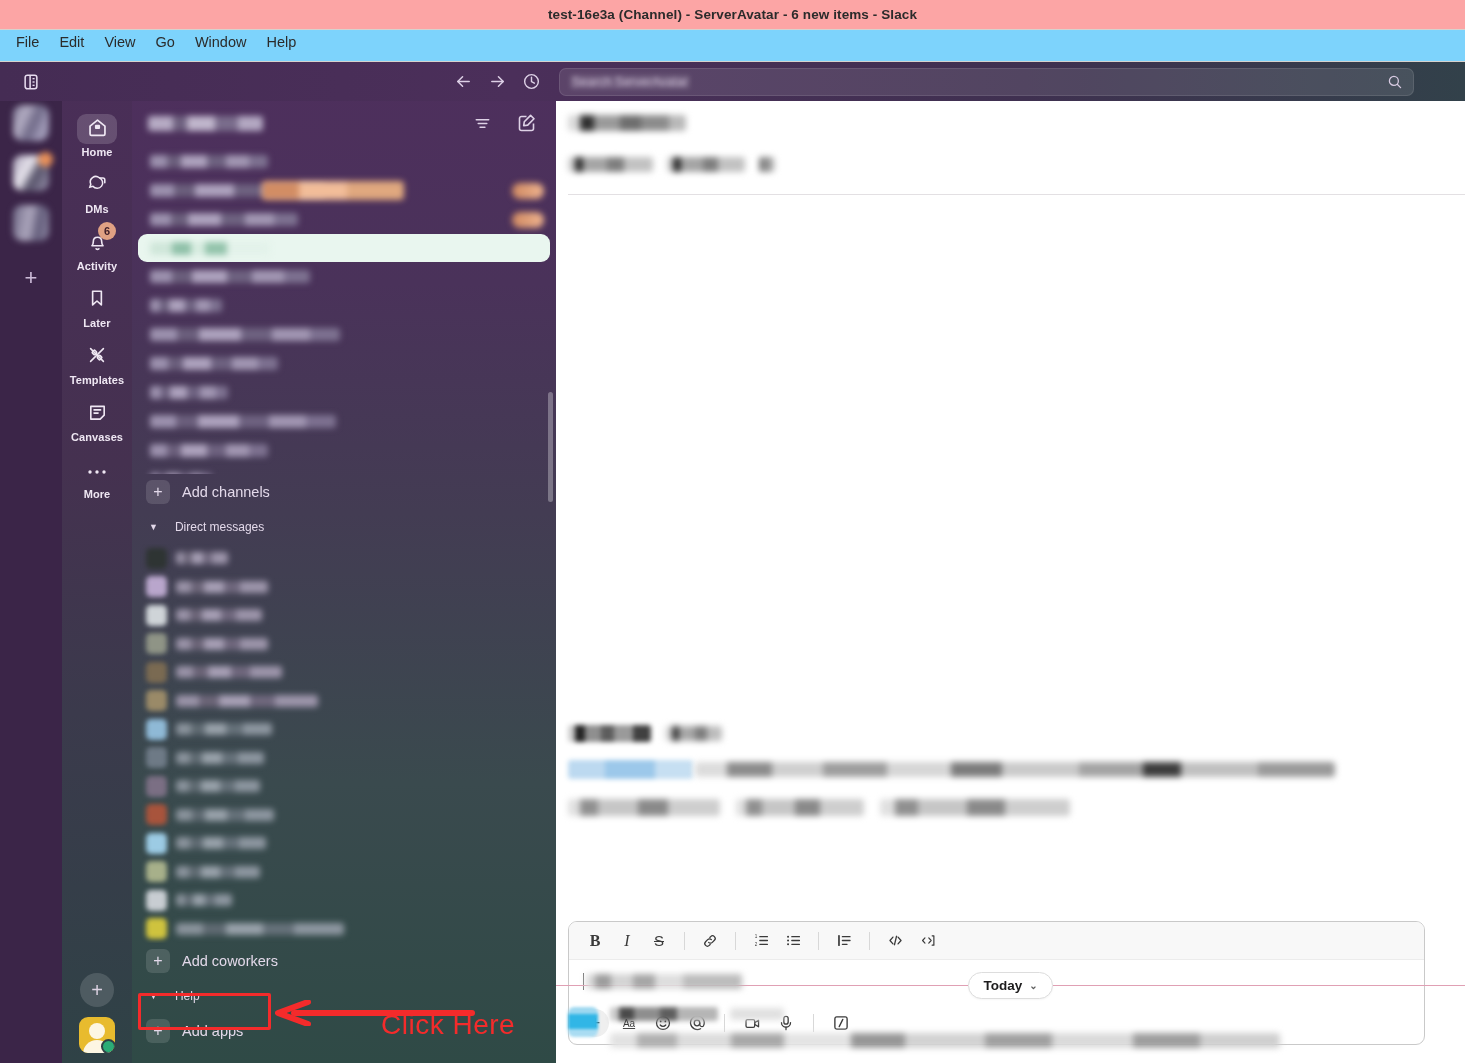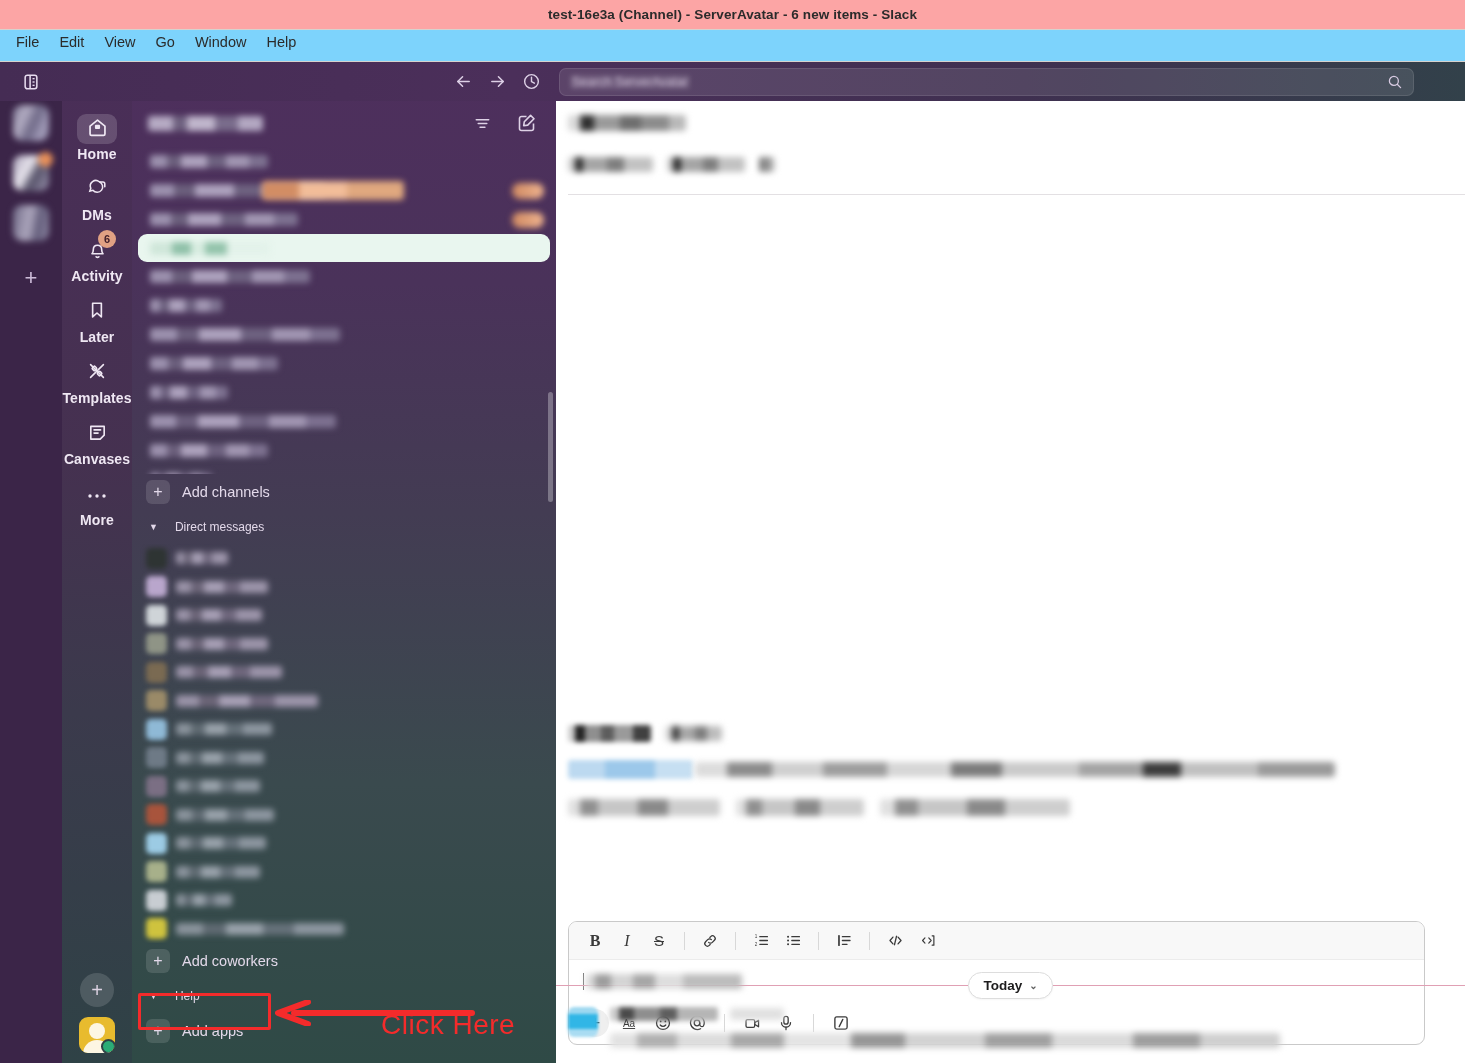--- a/index.html
+++ b/index.html
@@ -95,21 +95,21 @@
   .navitem {
     width: 62px; display: flex; flex-direction: column;
     align-items: center; padding-top: 8px; cursor: pointer;
     color: #efe7f3; margin-top: 5px;
   }
   .navitem .ibox {
     width: 40px; height: 30px; border-radius: 9px;
     display: flex; align-items: center; justify-content: center; position: relative;
   }
   .navitem.active .ibox { background: rgba(255,255,255,.16); }
-  .navitem .lbl { font-size: 14px; font-weight: bold; margin-top: 2px; letter-spacing: .1px; }
+  .navitem .lbl { font-size: 11px; font-weight: bold; margin-top: 2px; letter-spacing: .1px; }
   .nav-badge {
     position: absolute; top: -6px; right: 1px;
     min-width: 18px; height: 18px; padding: 0 4px;
     border-radius: 9px; background: #e0a183; color: #42202a;
     font-size: 11px; font-weight: bold;
     display: flex; align-items: center; justify-content: center;
   }
   .navcol-bottom { margin-top: auto; display: flex; flex-direction: column; align-items: center; padding-bottom: 10px; gap: 10px; }
   .nav-addbtn {
     width: 34px; height: 34px; border-radius: 50%;

